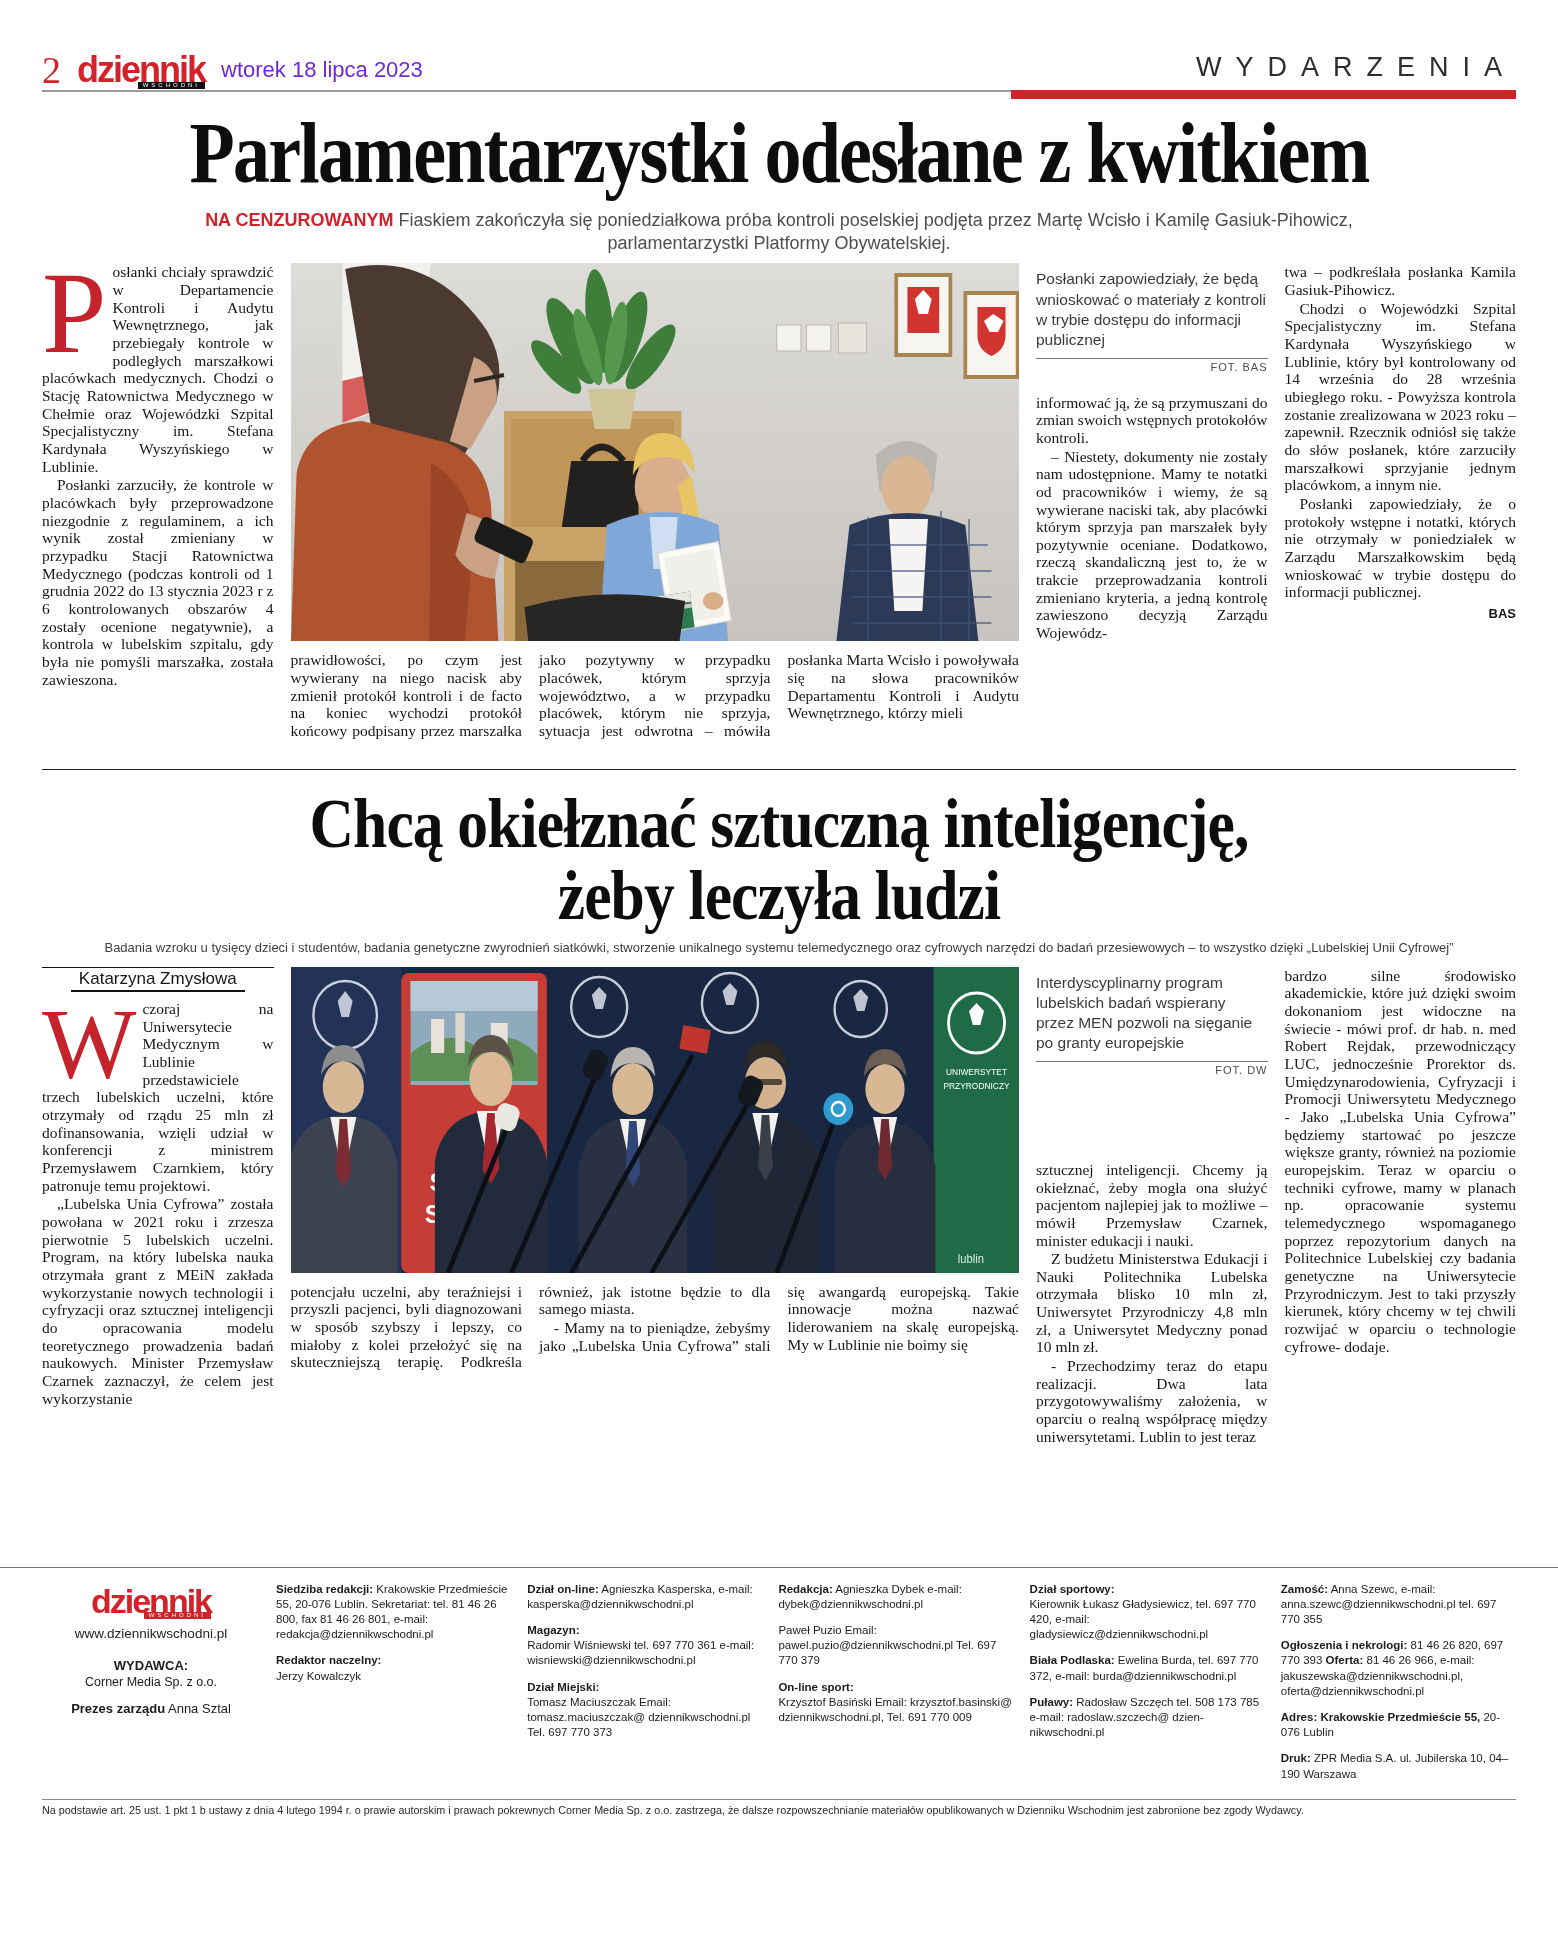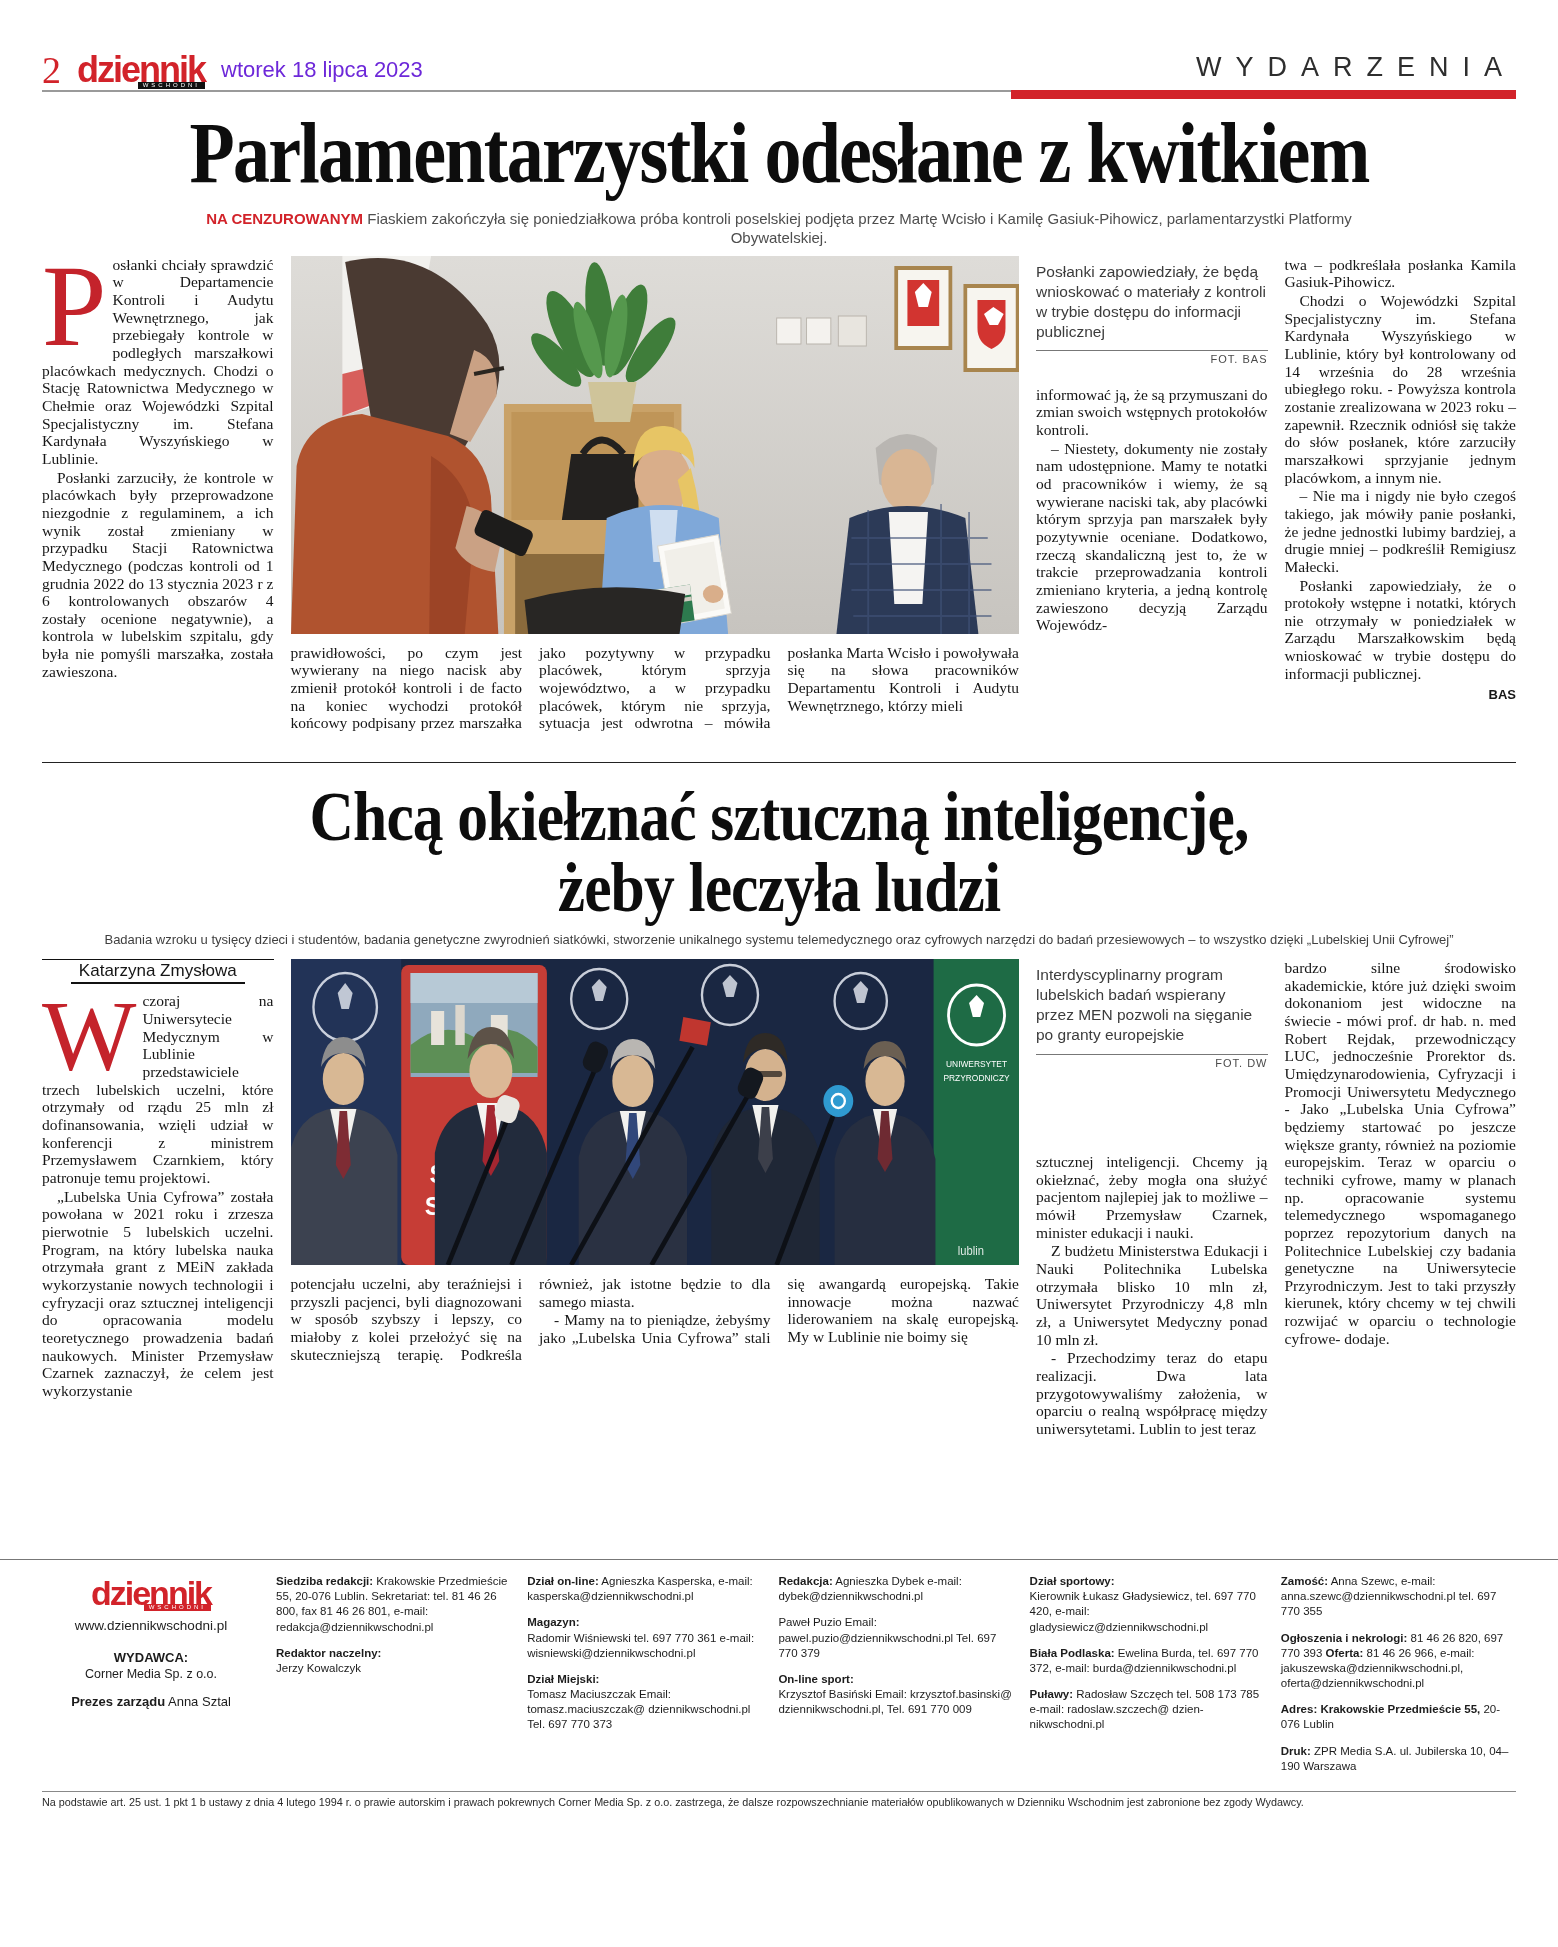--- a/index.html
+++ b/index.html
@@ -15,21 +15,21 @@
   .logo-band.red{background:#d2232a;}
   .issue-date{font-family:"Liberation Sans",sans-serif;font-size:22px;color:#6d28d9;padding-bottom:2px;}
   .section-title{font-family:"Liberation Sans",sans-serif;font-size:27px;letter-spacing:14px;color:#2e2e2e;padding-bottom:2px;}
   .hdr-rule{margin:5px 42px 0;display:flex;align-items:flex-start;height:9px;}
   .rule-grey{flex:1;border-top:2px solid #9a9a9a;}
   .rule-red{width:505px;height:9px;background:#d2232a;}
 
   
   .headline1{text-align:center;font-family:"Liberation Serif",serif;font-weight:700;font-size:86px;line-height:0.95;color:#0d0d0d;margin:14px 0 4px;transform:scaleX(0.86);letter-spacing:-2px;white-space:nowrap;}
   .headline2{text-align:center;font-family:"Liberation Serif",serif;font-weight:700;font-size:70px;line-height:1.02;color:#0d0d0d;margin:18px 0 8px;transform:scaleX(0.88);letter-spacing:-1px;}
-  .lead{width:1170px;margin:14px auto 6px;text-align:center;font-family:"Liberation Sans",sans-serif;font-size:15px;line-height:1.3;color:#4e4e4e;}
+  .lead{width:1170px;margin:14px auto 6px;text-align:center;font-family:"Liberation Sans",sans-serif;font-size:18px;line-height:1.3;color:#4e4e4e;}
   .kicker{color:#d2232a;font-weight:bold;}
   .subhead{width:1450px;margin:6px auto 4px;text-align:center;font-family:"Liberation Sans",sans-serif;font-size:13px;line-height:1.35;color:#3f3f3f;}
 
   
   .cols{display:grid;grid-template-columns:repeat(6,1fr);column-gap:17px;padding:0 42px;text-align:justify;font-size:15.5px;line-height:1.14;color:#161616;}
   .cols p{margin:0;}
   .cols p + p{text-indent:15px;margin-top:1px;}
   .a1{height:494px;overflow:hidden;margin-top:8px;}
   .a2{height:582px;overflow:hidden;margin-top:10px;}
   .photo-block{grid-column:2/5;}
@@ -182,21 +182,20 @@
       <div class="col">
         <div class="caption">Posłanki zapowiedziały, że będą wnioskować o materiały z kontroli w trybie dostępu do informacji publicznej</div>
         <div class="credit">FOT. BAS</div>
         <p>informować ją, że są przymuszani do zmian swoich wstępnych protokołów kontroli.</p>
         <p>– Niestety, dokumenty nie zostały nam udostępnione. Mamy te notatki od pracowników i wiemy, że są wywierane naciski tak, aby placówki którym sprzyja pan marszałek były pozytywnie oceniane. Dodatkowo, rzeczą skandaliczną jest to, że w trakcie przeprowadzania kontroli zmieniano kryteria, a jedną kontrolę zawieszono decyzją Zarządu Wojewódz-</p>
       </div>
 
       <div class="col">
         <p>twa – podkreślała posłanka Kamila Gasiuk-Pihowicz.</p>
         <p>Chodzi o Wojewódzki Szpital Specjalistyczny im. Stefana Kardynała Wyszyńskiego w Lublinie, który był kontrolowany od 14 września do 28 września ubiegłego roku. - Powyższa kontrola zostanie zrealizowana w 2023 roku – zapewnił. Rzecznik odniósł się także do słów posłanek, które zarzuciły marszałkowi sprzyjanie jednym placówkom, a innym nie.</p>
-        <p>– Nie ma i nigdy nie było czegoś takiego, jak mówiły panie posłanki, że jedne jednostki lubimy bardziej, a drugie mniej – podkreślił Remigiusz Małecki.</p>
         <p>Posłanki zapowiedziały, że o protokoły wstępne i notatki, których nie otrzymały w poniedziałek w Zarządu Marszałkowskim będą wnioskować w trybie dostępu do informacji publicznej.</p>
         <div class="sig">BAS</div>
       </div>
     </div>
   </section>
 
   <div class="article-divider"></div>
 
   <section>
     <h2 class="headline2">

